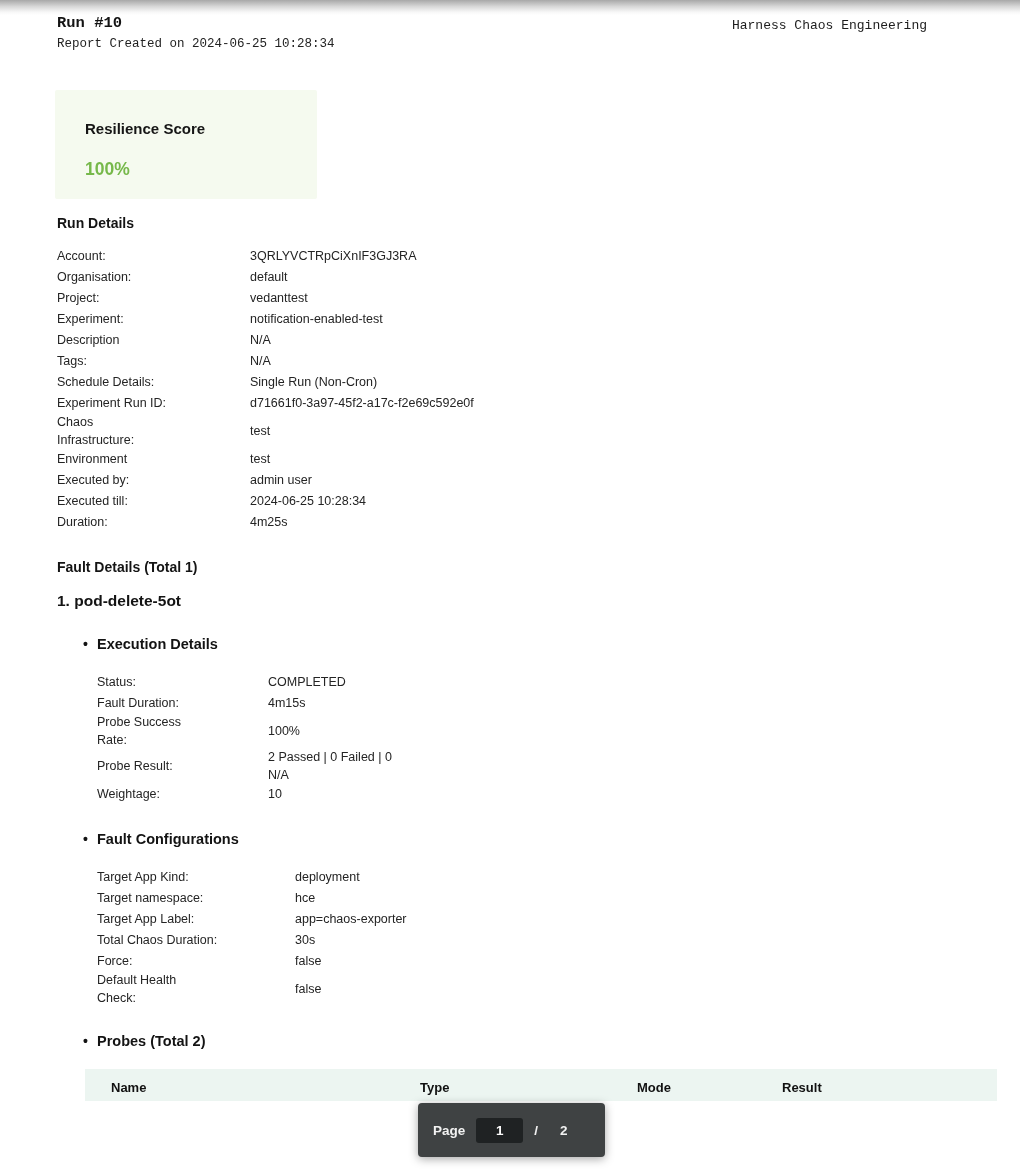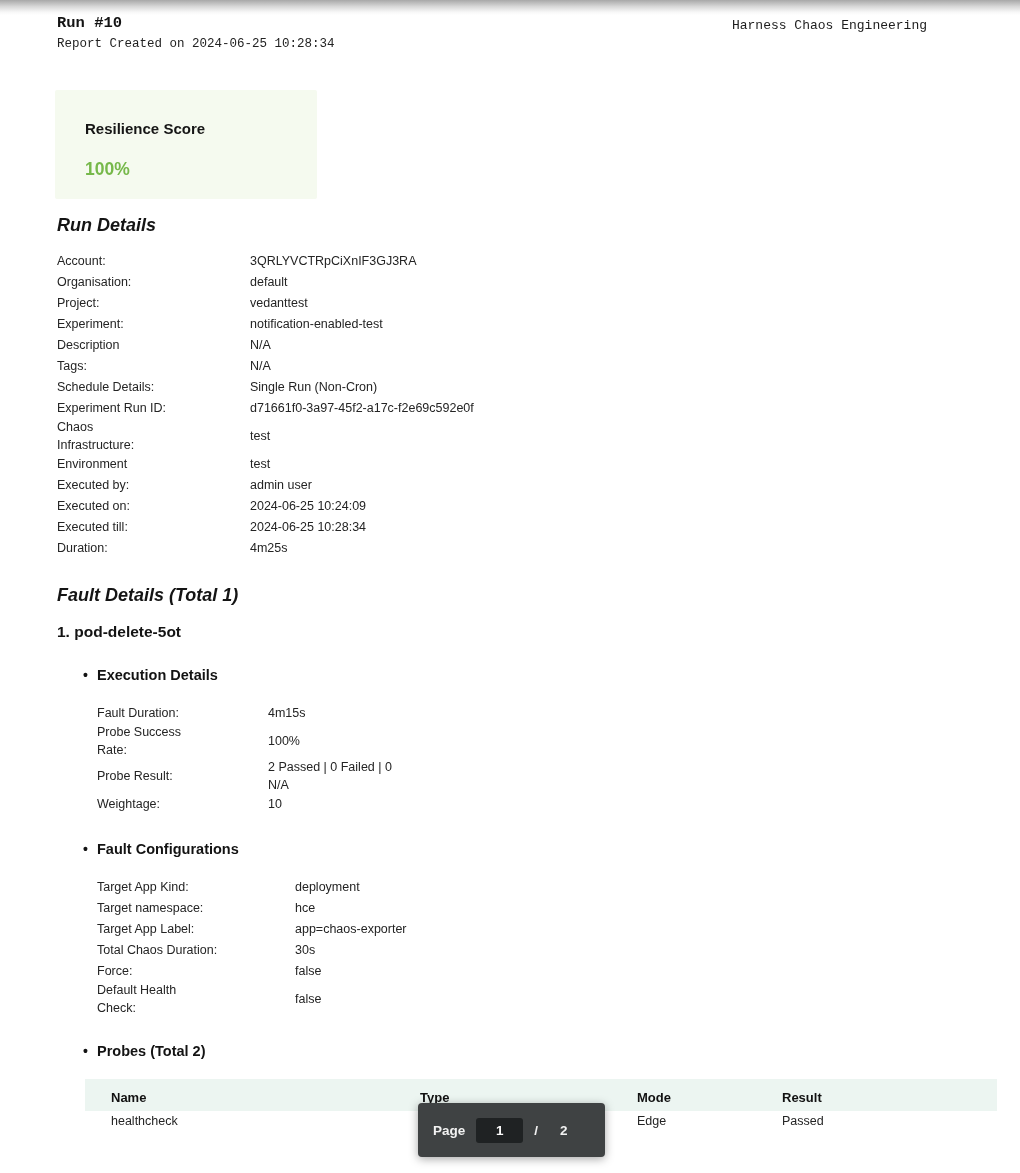--- a/index.html
+++ b/index.html
@@ -19,21 +19,21 @@
   .report-subtitle { font-size:12.5px; margin-top:5px; color:#222; }
   .brand { font-size:13px; color:#1c1c1c; padding-top:4px; }
 
   .resilience-card { position:absolute; top:90px; left:55px; width:262px; height:109px;
     background:#f5faef; border-radius:2px; padding:30px 0 0 30px; }
   .resilience-label { font-size:15px; font-weight:bold; color:#161616; }
   .resilience-value { font-size:17.5px; font-weight:bold; color:#76b84a; margin-top:22px; }
 
   .content { position:absolute; top:215px; left:57px; width:943px; }
 
-  .section-heading { font-size:18px; font-weight:bold; color:#141414;font-style:italic; }
+  .section-heading { font-size:14px; font-weight:bold; color:#141414; }
   .kv { margin-top:15px; }
   .row { display:flex; align-items:center; min-height:21px; }
   .lbl, .val { font-size:12.5px; line-height:17.5px; white-space:pre-line; color:#242424; }
   .kv-run .lbl { flex:0 0 193px; }
   .kv-exec .lbl { flex:0 0 171px; }
   .kv-conf .lbl { flex:0 0 198px; }
 
   .fault-heading { margin-top:26px; }
   .fault-title { margin-top:17px; font-size:15.5px; font-weight:bold; color:#131313; }
 
@@ -121,39 +121,39 @@
     </div>
     <div class="row">
       <span class="lbl">Environment</span>
       <span class="val">test</span>
     </div>
     <div class="row">
       <span class="lbl">Executed by:</span>
       <span class="val">admin user</span>
     </div>
     <div class="row">
-      <span class="lbl">Executed on:</span>
-      <span class="val">2024-06-25 10:24:09</span>
-    </div>
-    <div class="row">
       <span class="lbl">Executed till:</span>
       <span class="val">2024-06-25 10:28:34</span>
     </div>
     <div class="row">
       <span class="lbl">Duration:</span>
       <span class="val">4m25s</span>
     </div>
   </div>
 
   <div class="section-heading fault-heading">Fault Details (Total 1)</div>
   <div class="fault-title">1. pod-delete-5ot</div>
 
   <div class="bullet-section">
     <div class="bullet-heading">Execution Details</div>
     <div class="kv kv-exec">
+      <div class="row">
+        <span class="lbl">Status:</span>
+        <span class="val">COMPLETED</span>
+      </div>
       <div class="row">
         <span class="lbl">Fault Duration:</span>
         <span class="val">4m15s</span>
       </div>
       <div class="row">
         <span class="lbl">Probe Success
 Rate:</span>
         <span class="val">100%</span>
       </div>
       <div class="row">
@@ -203,26 +203,20 @@
     <div class="bullet-heading">Probes (Total 2)</div>
   </div>
 
   <div class="probe-table">
     <div class="thead">
       <span class="cell c1">Name</span>
       <span class="cell c2">Type</span>
       <span class="cell c3">Mode</span>
       <span class="cell c4">Result</span>
     </div>
-    <div class="trow">
-      <span class="cell c1">healthcheck</span>
-      <span class="cell c2">cmdProbe</span>
-      <span class="cell c3">Edge</span>
-      <span class="cell c4">Passed</span>
-    </div>
   </div>
 
 </div>
 
 <div class="page-overlay">
   <span class="page-word">Page</span>
   <span class="page-input">1</span>
   <span class="page-sep">/</span>
   <span class="page-total">2</span>
 </div>

